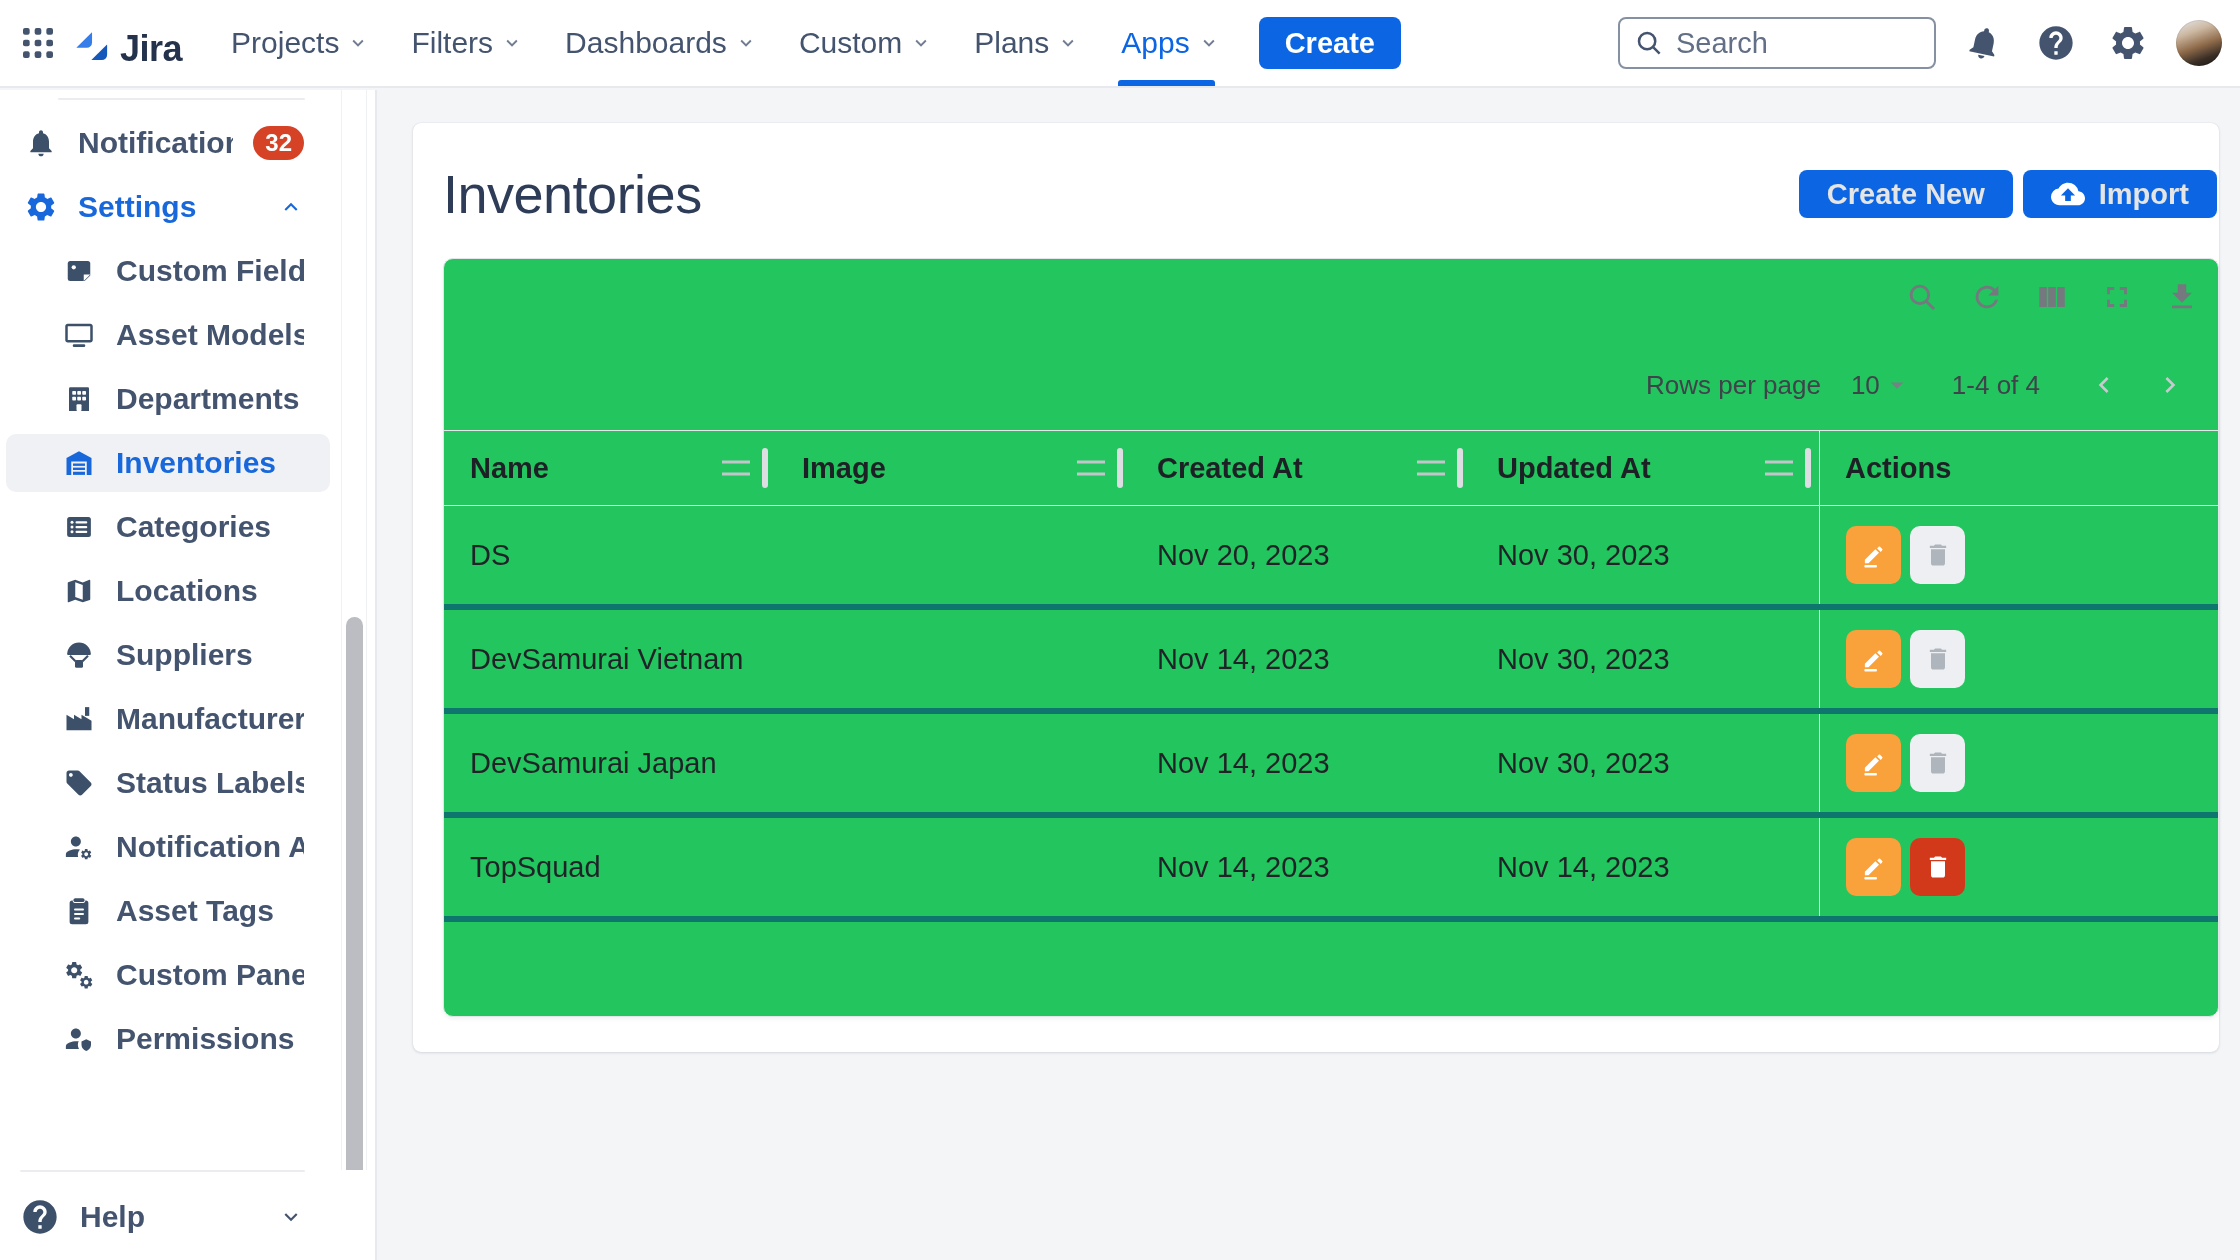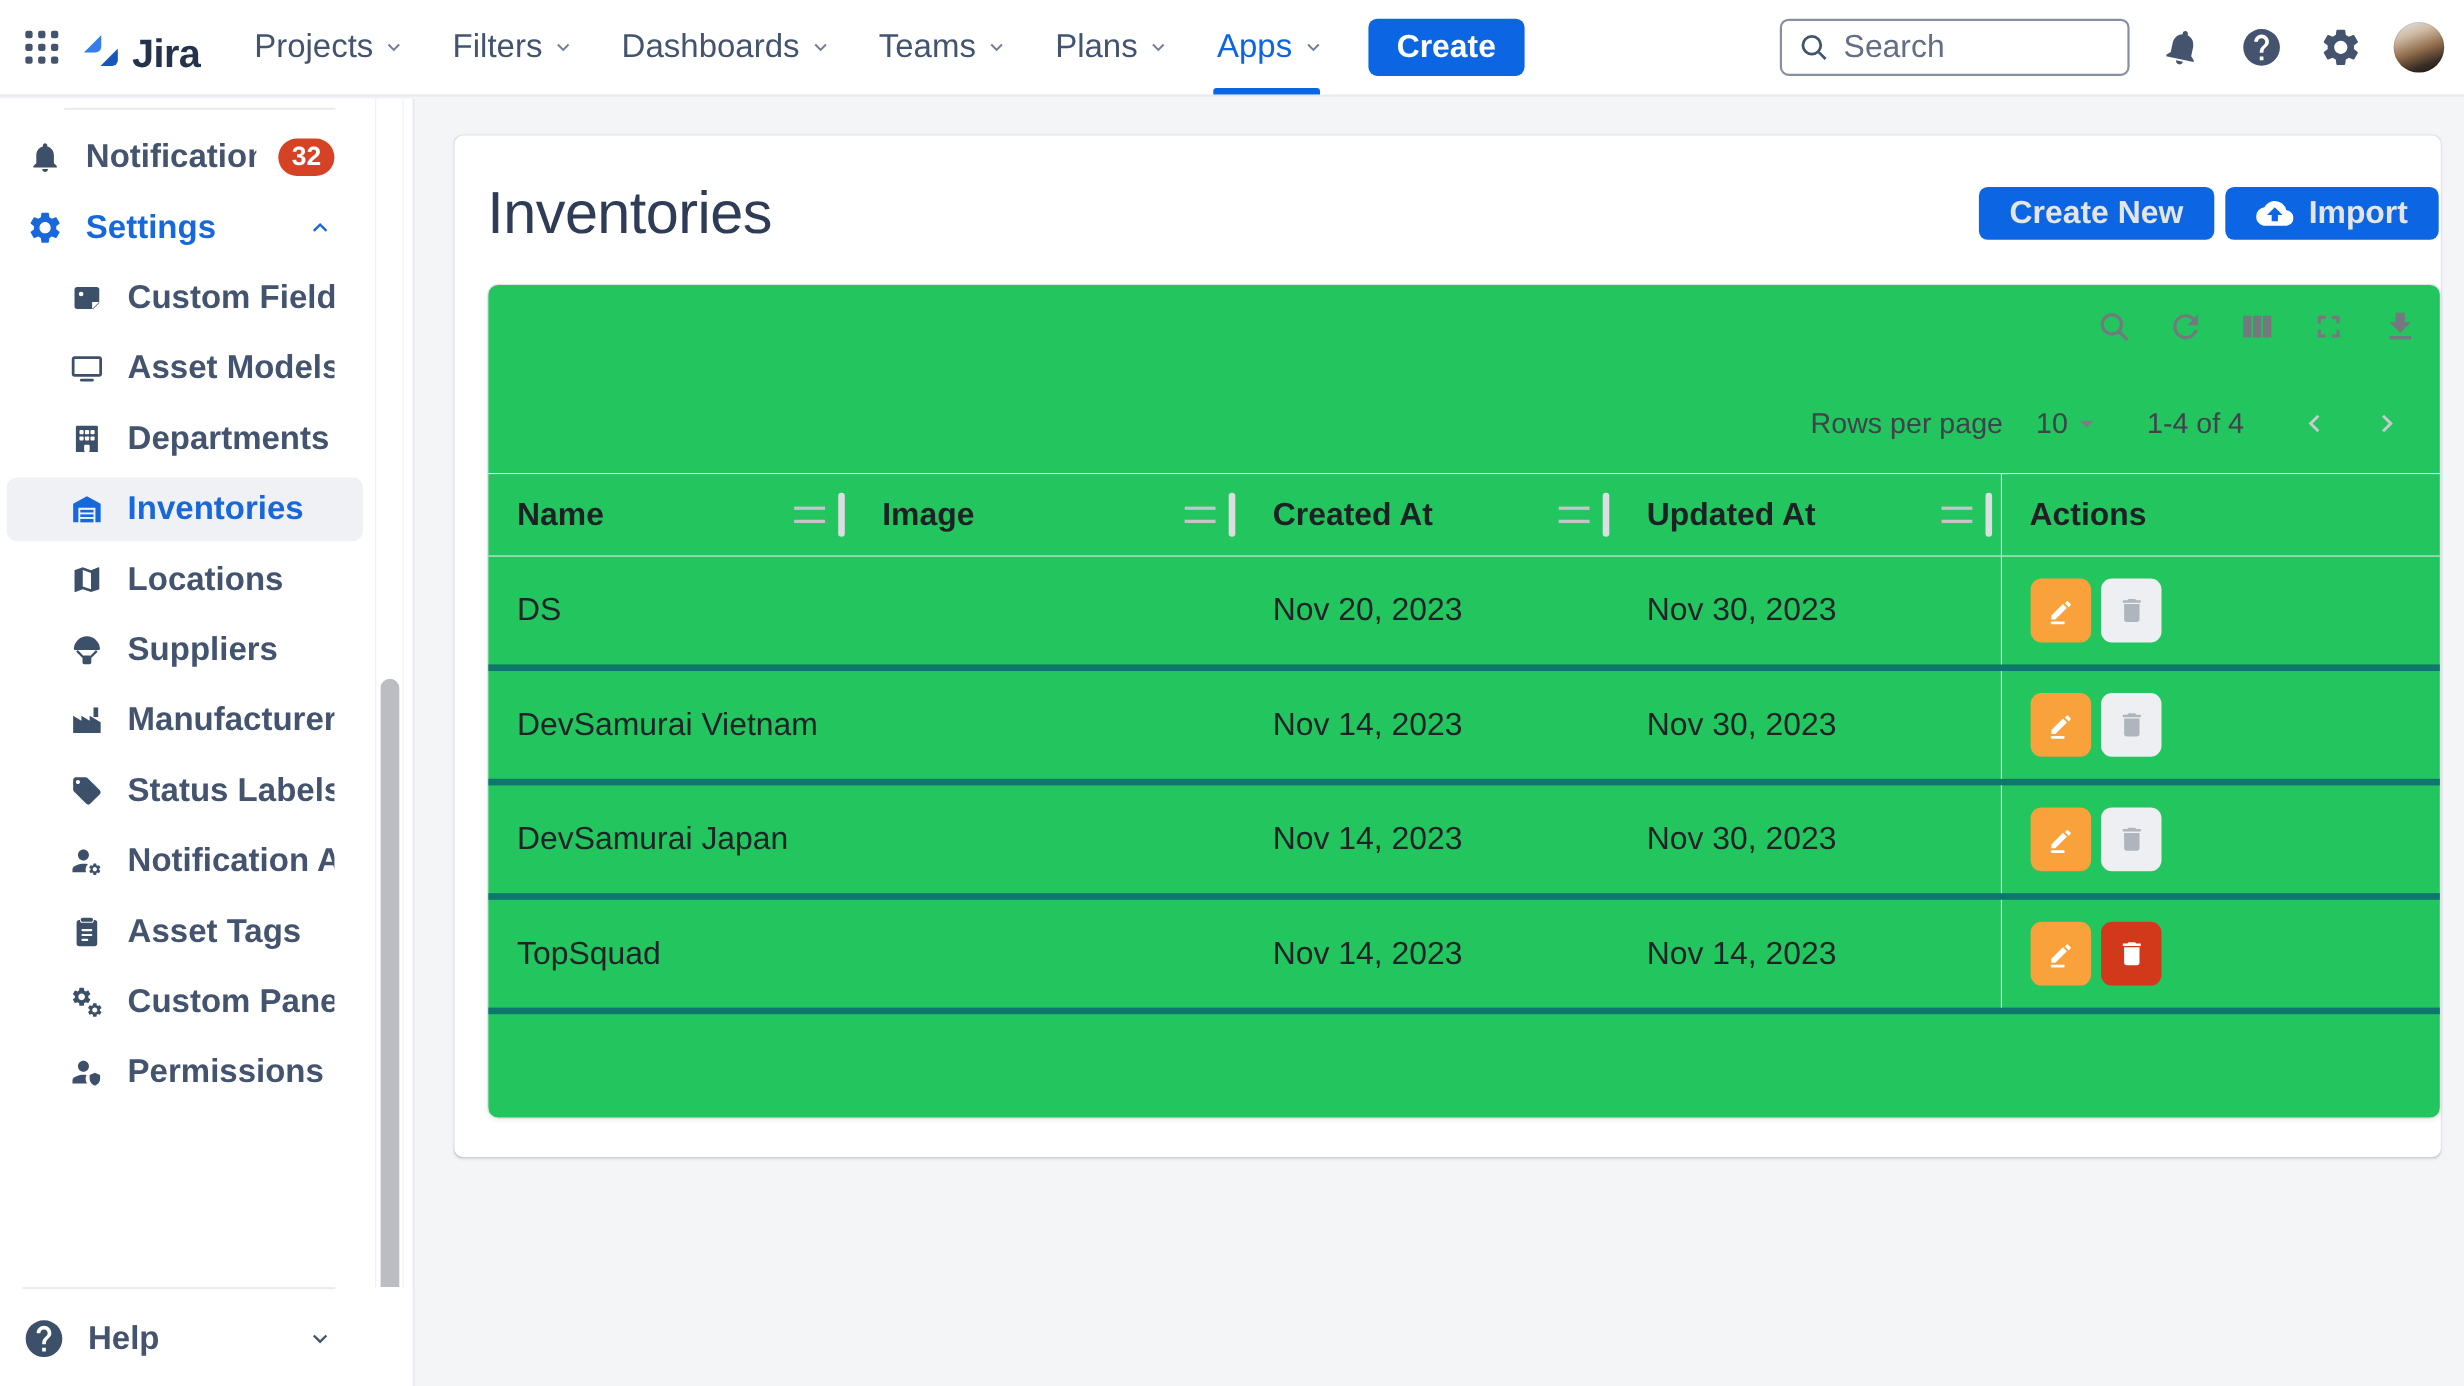--- a/index.html
+++ b/index.html
@@ -159,21 +159,21 @@
       </div>
       <div class="nav-item">
         <span>Dashboards</span>
         <span class="chev">
             <svg width="22" height="22" viewBox="0 0 24 24" fill="currentColor">
               <path d="M7.41 8.59 12 13.17l4.59-4.58L18 10l-6 6-6-6z"></path>
             </svg>
           </span>
       </div>
       <div class="nav-item">
-        <span>Teams</span>
+        <span>Custom</span>
         <span class="chev">
             <svg width="22" height="22" viewBox="0 0 24 24" fill="currentColor">
               <path d="M7.41 8.59 12 13.17l4.59-4.58L18 10l-6 6-6-6z"></path>
             </svg>
           </span>
       </div>
       <div class="nav-item">
         <span>Plans</span>
         <span class="chev">
             <svg width="22" height="22" viewBox="0 0 24 24" fill="currentColor">
@@ -292,20 +292,36 @@
       <svg width="30" height="30" viewBox="0 0 24 24" fill="currentColor">
           <path d="M12 2.5 2 8v13.5h3.8V10.8h12.4v10.7H22V8L12 2.5z"></path>
           <rect x="7.2" y="12.4" width="9.6" height="1.9"></rect>
           <rect x="7.2" y="15.7" width="9.6" height="1.9"></rect>
           <rect x="7.2" y="19" width="9.6" height="2.5"></rect>
         </svg>
     </span>
     <span class="s-label">Inventories</span>
   </div>
 
+  <div class="side-item sub">
+    <span class="s-ic">
+      <svg width="30" height="30" viewBox="0 0 24 24" fill="currentColor">
+          <rect x="2.5" y="4" width="19" height="16" rx="2"></rect>
+          <g fill="#fff">
+            <circle cx="6.4" cy="8.2" r="1.2"></circle>
+            <circle cx="6.4" cy="12" r="1.2"></circle>
+            <circle cx="6.4" cy="15.8" r="1.2"></circle>
+            <rect x="9.2" y="7.4" width="9.4" height="1.7" rx="0.8"></rect>
+            <rect x="9.2" y="11.2" width="9.4" height="1.7" rx="0.8"></rect>
+            <rect x="9.2" y="15" width="9.4" height="1.7" rx="0.8"></rect>
+          </g>
+        </svg>
+    </span>
+    <span class="s-label">Categories</span>
+  </div>
 
   <div class="side-item sub">
     <span class="s-ic">
       <svg width="30" height="30" viewBox="0 0 24 24" fill="currentColor">
           <path d="M20.5 3l-.16.03L15 5.1 9 3 3.36 4.9c-.21.07-.36.25-.36.48V20.5c0 .28.22.5.5.5l.16-.03L9 18.9l6 2.1 5.64-1.9c.21-.07.36-.25.36-.48V3.5c0-.28-.22-.5-.5-.5zM15 19l-6-2.11V5l6 2.11V19z"></path>
           <circle cx="12" cy="10" r="2" fill="#fff" opacity="0"></circle>
         </svg>
     </span>
     <span class="s-label">Locations</span>
   </div>

